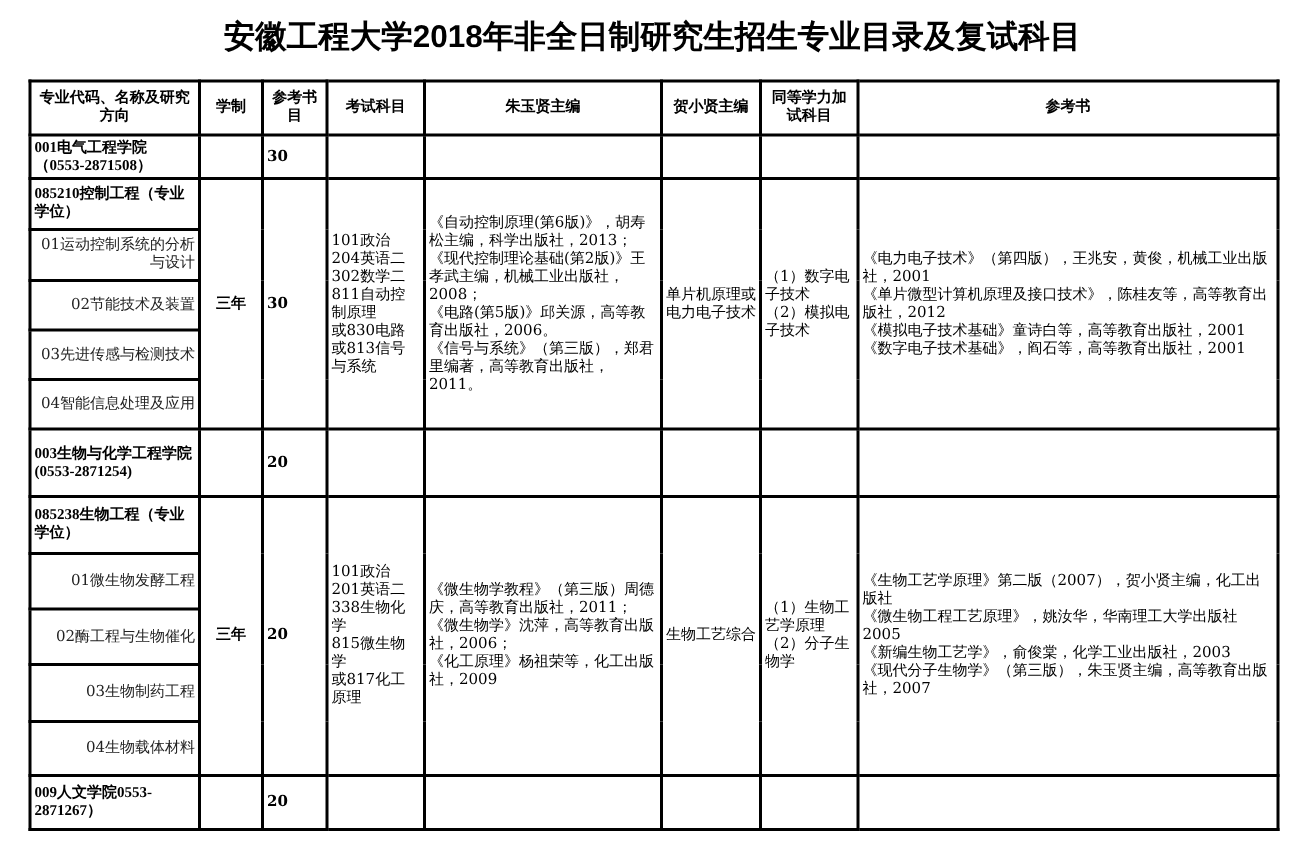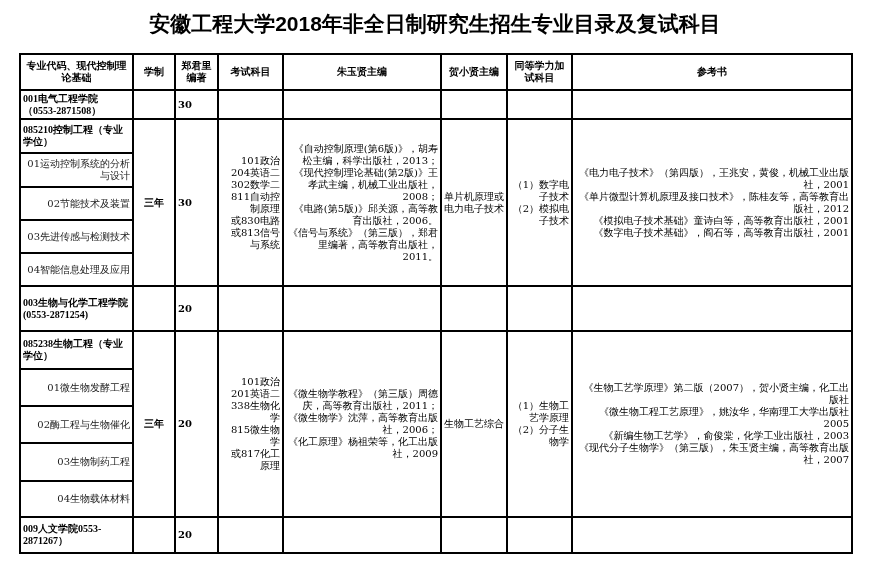--- a/index.html
+++ b/index.html
@@ -11,44 +11,44 @@
   table.catalog { position: absolute; left: 19px; top: 53px; border-collapse: collapse;
                   table-layout: fixed; width: 832px; }
   table.catalog td, table.catalog th { border: 2px solid #000; padding: 0 2px; vertical-align: middle;
                   font-size: 10px; line-height: 12px; overflow: hidden; }
   table.catalog th { font-family: "DejaVu Sans", "Liberation Sans", sans-serif; font-weight: bold;
                      text-align: center; font-size: 10px; line-height: 12px; }
   .bold-sans { font-family: Liberation Serif, serif; font-weight: bold; }
   .center { text-align: center; }
   .num { font-weight: bold; font-size: 13px; }
   .dir { font-size: 10px; line-height: 15px; color: #222; text-align: right; }
-  .pre { white-space: pre-line; text-align: right; }
+  .pre { white-space: pre-line; }
   .books { font-size: 9.5px; line-height: 12px; }
 </style>
 </head>
 <body>
 
 <div class="title">安徽工程大学2018年非全日制研究生招生专业目录及复试科目</div>
 
 <table class="catalog">
   <colgroup>
     <col style="width:113px">
     <col style="width:42px">
     <col style="width:43px">
     <col style="width:65px">
     <col style="width:158px">
     <col style="width:66px">
     <col style="width:65px">
     <col style="width:280px">
   </colgroup>
   <tbody>
       <tr style="height:36px">
-    <th>专业代码、现代控制理论基础</th>
+    <th>专业代码、名称及研究方向</th>
     <th>学制</th>
-    <th>郑君里编著</th>
+    <th>参考书目</th>
     <th>考试科目</th>
     <th>朱玉贤主编</th>
     <th>贺小贤主编</th>
     <th>同等学力加试科目</th>
     <th>参考书</th>
   </tr>
 
   <tr style="height:29px">
     <td class="bold-sans">001电气工程学院（0553-2871508）</td>
     <td></td>

